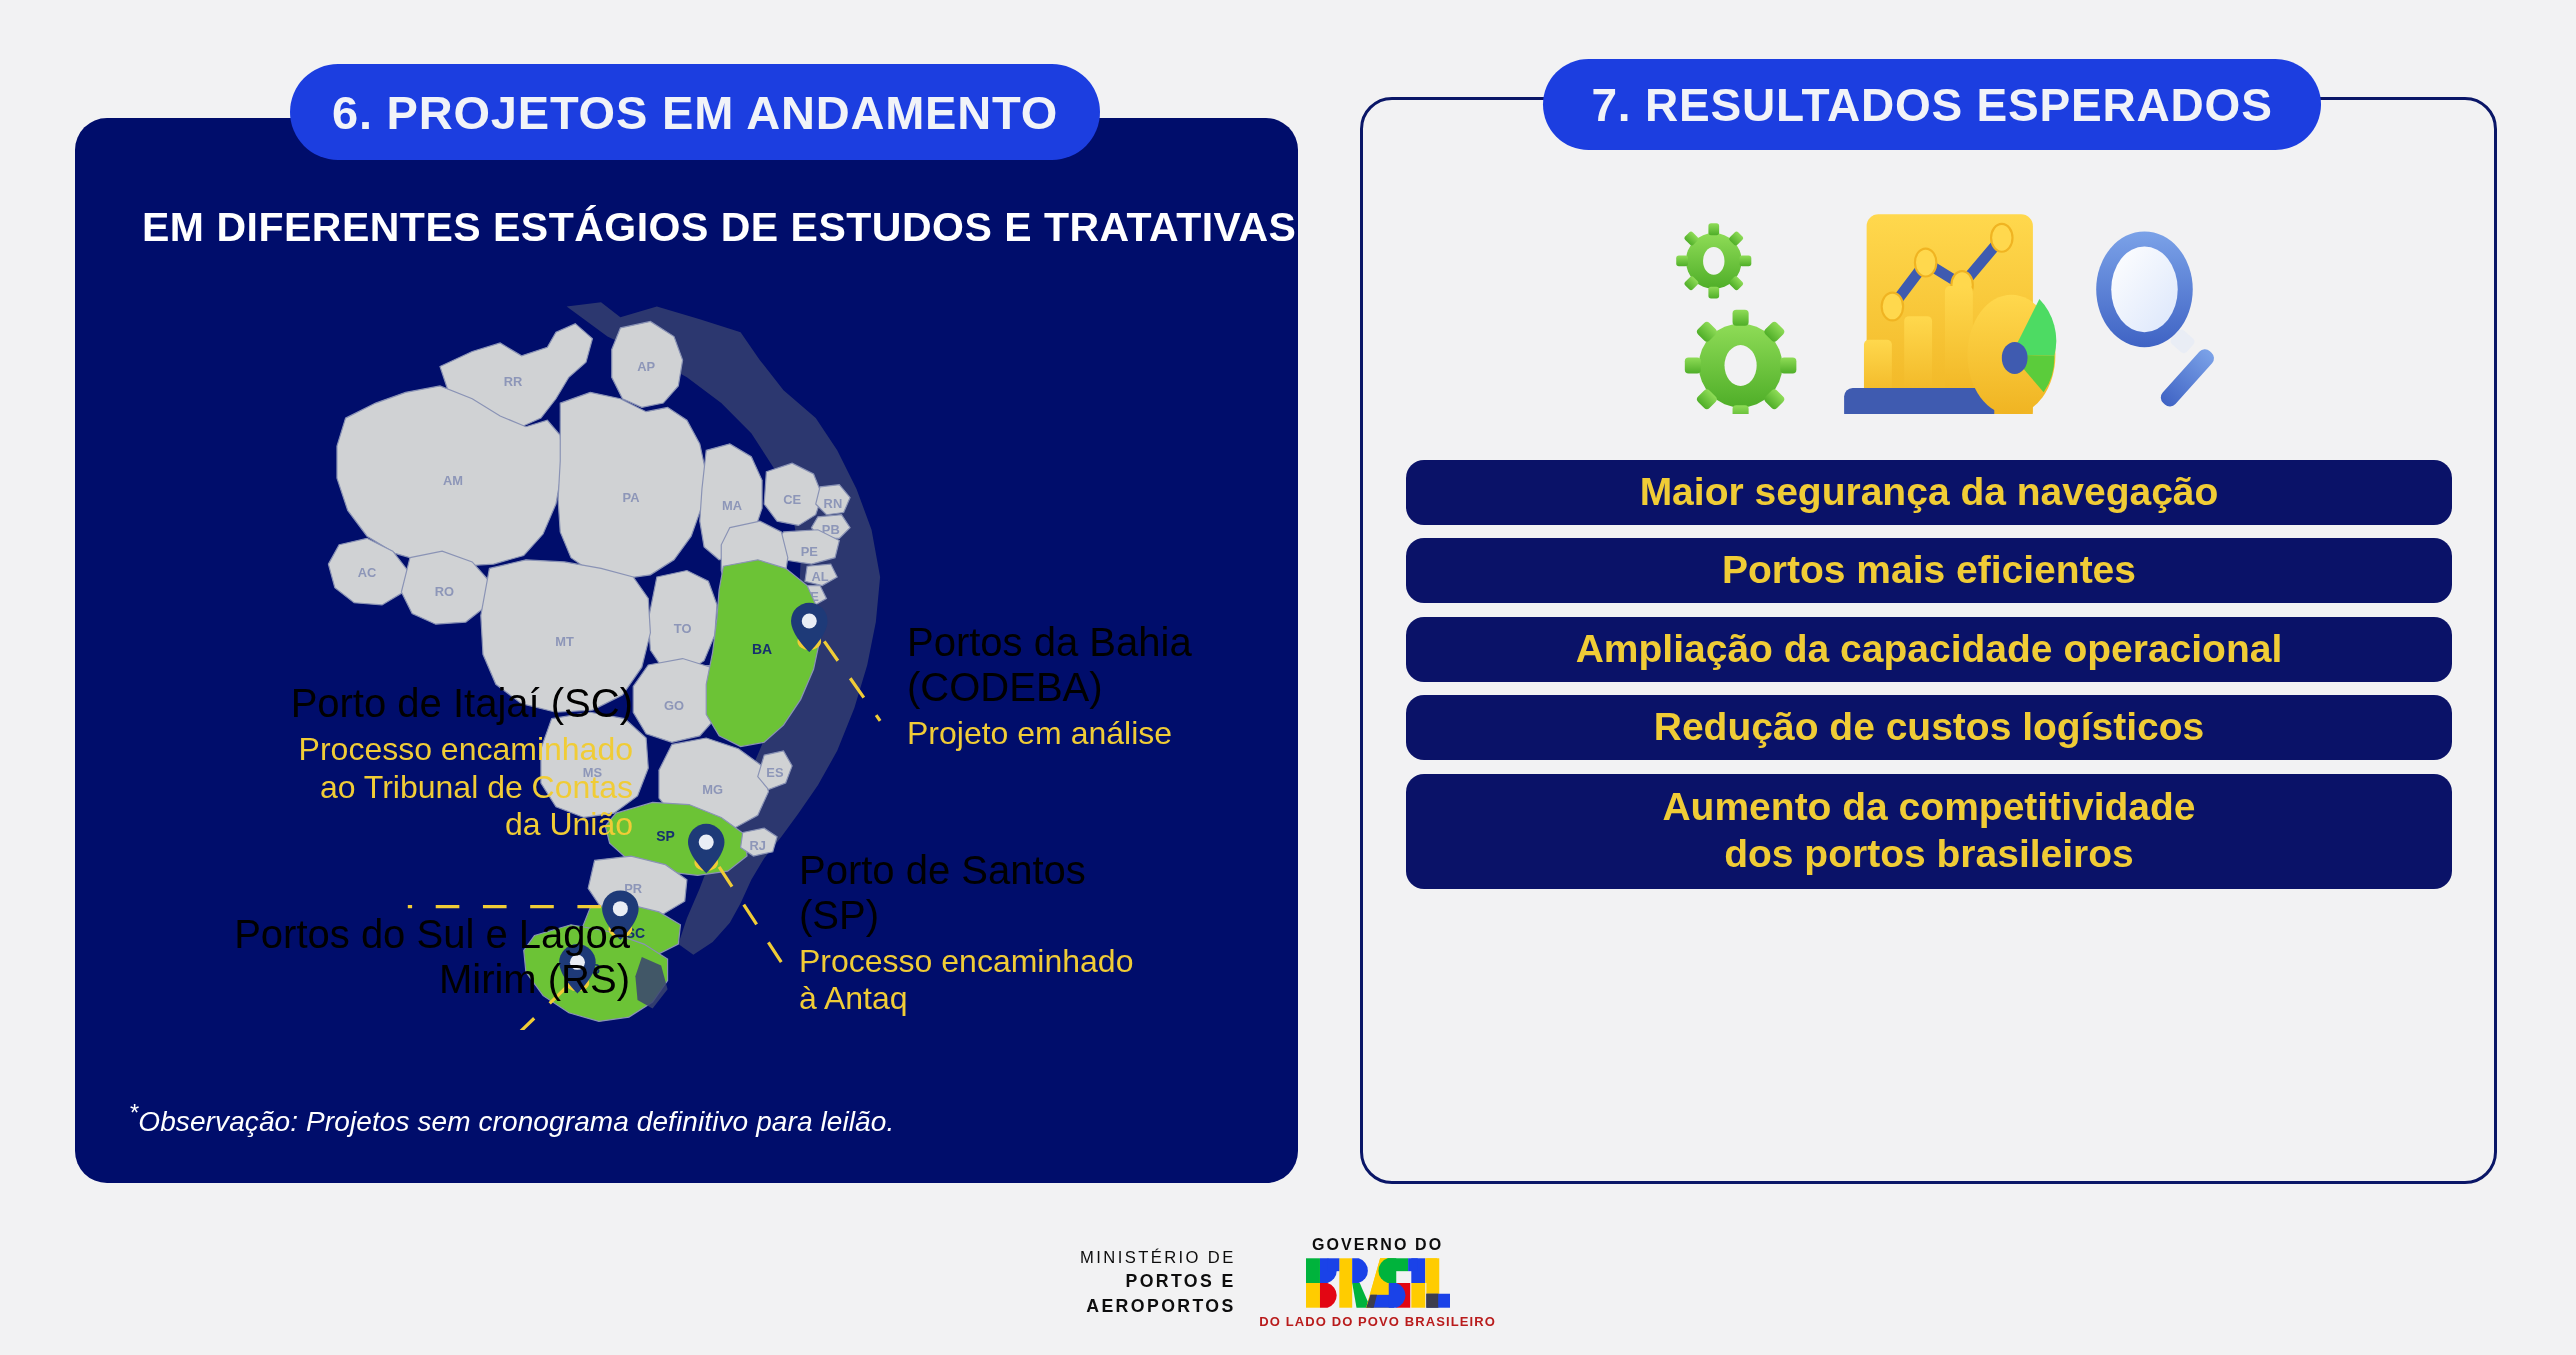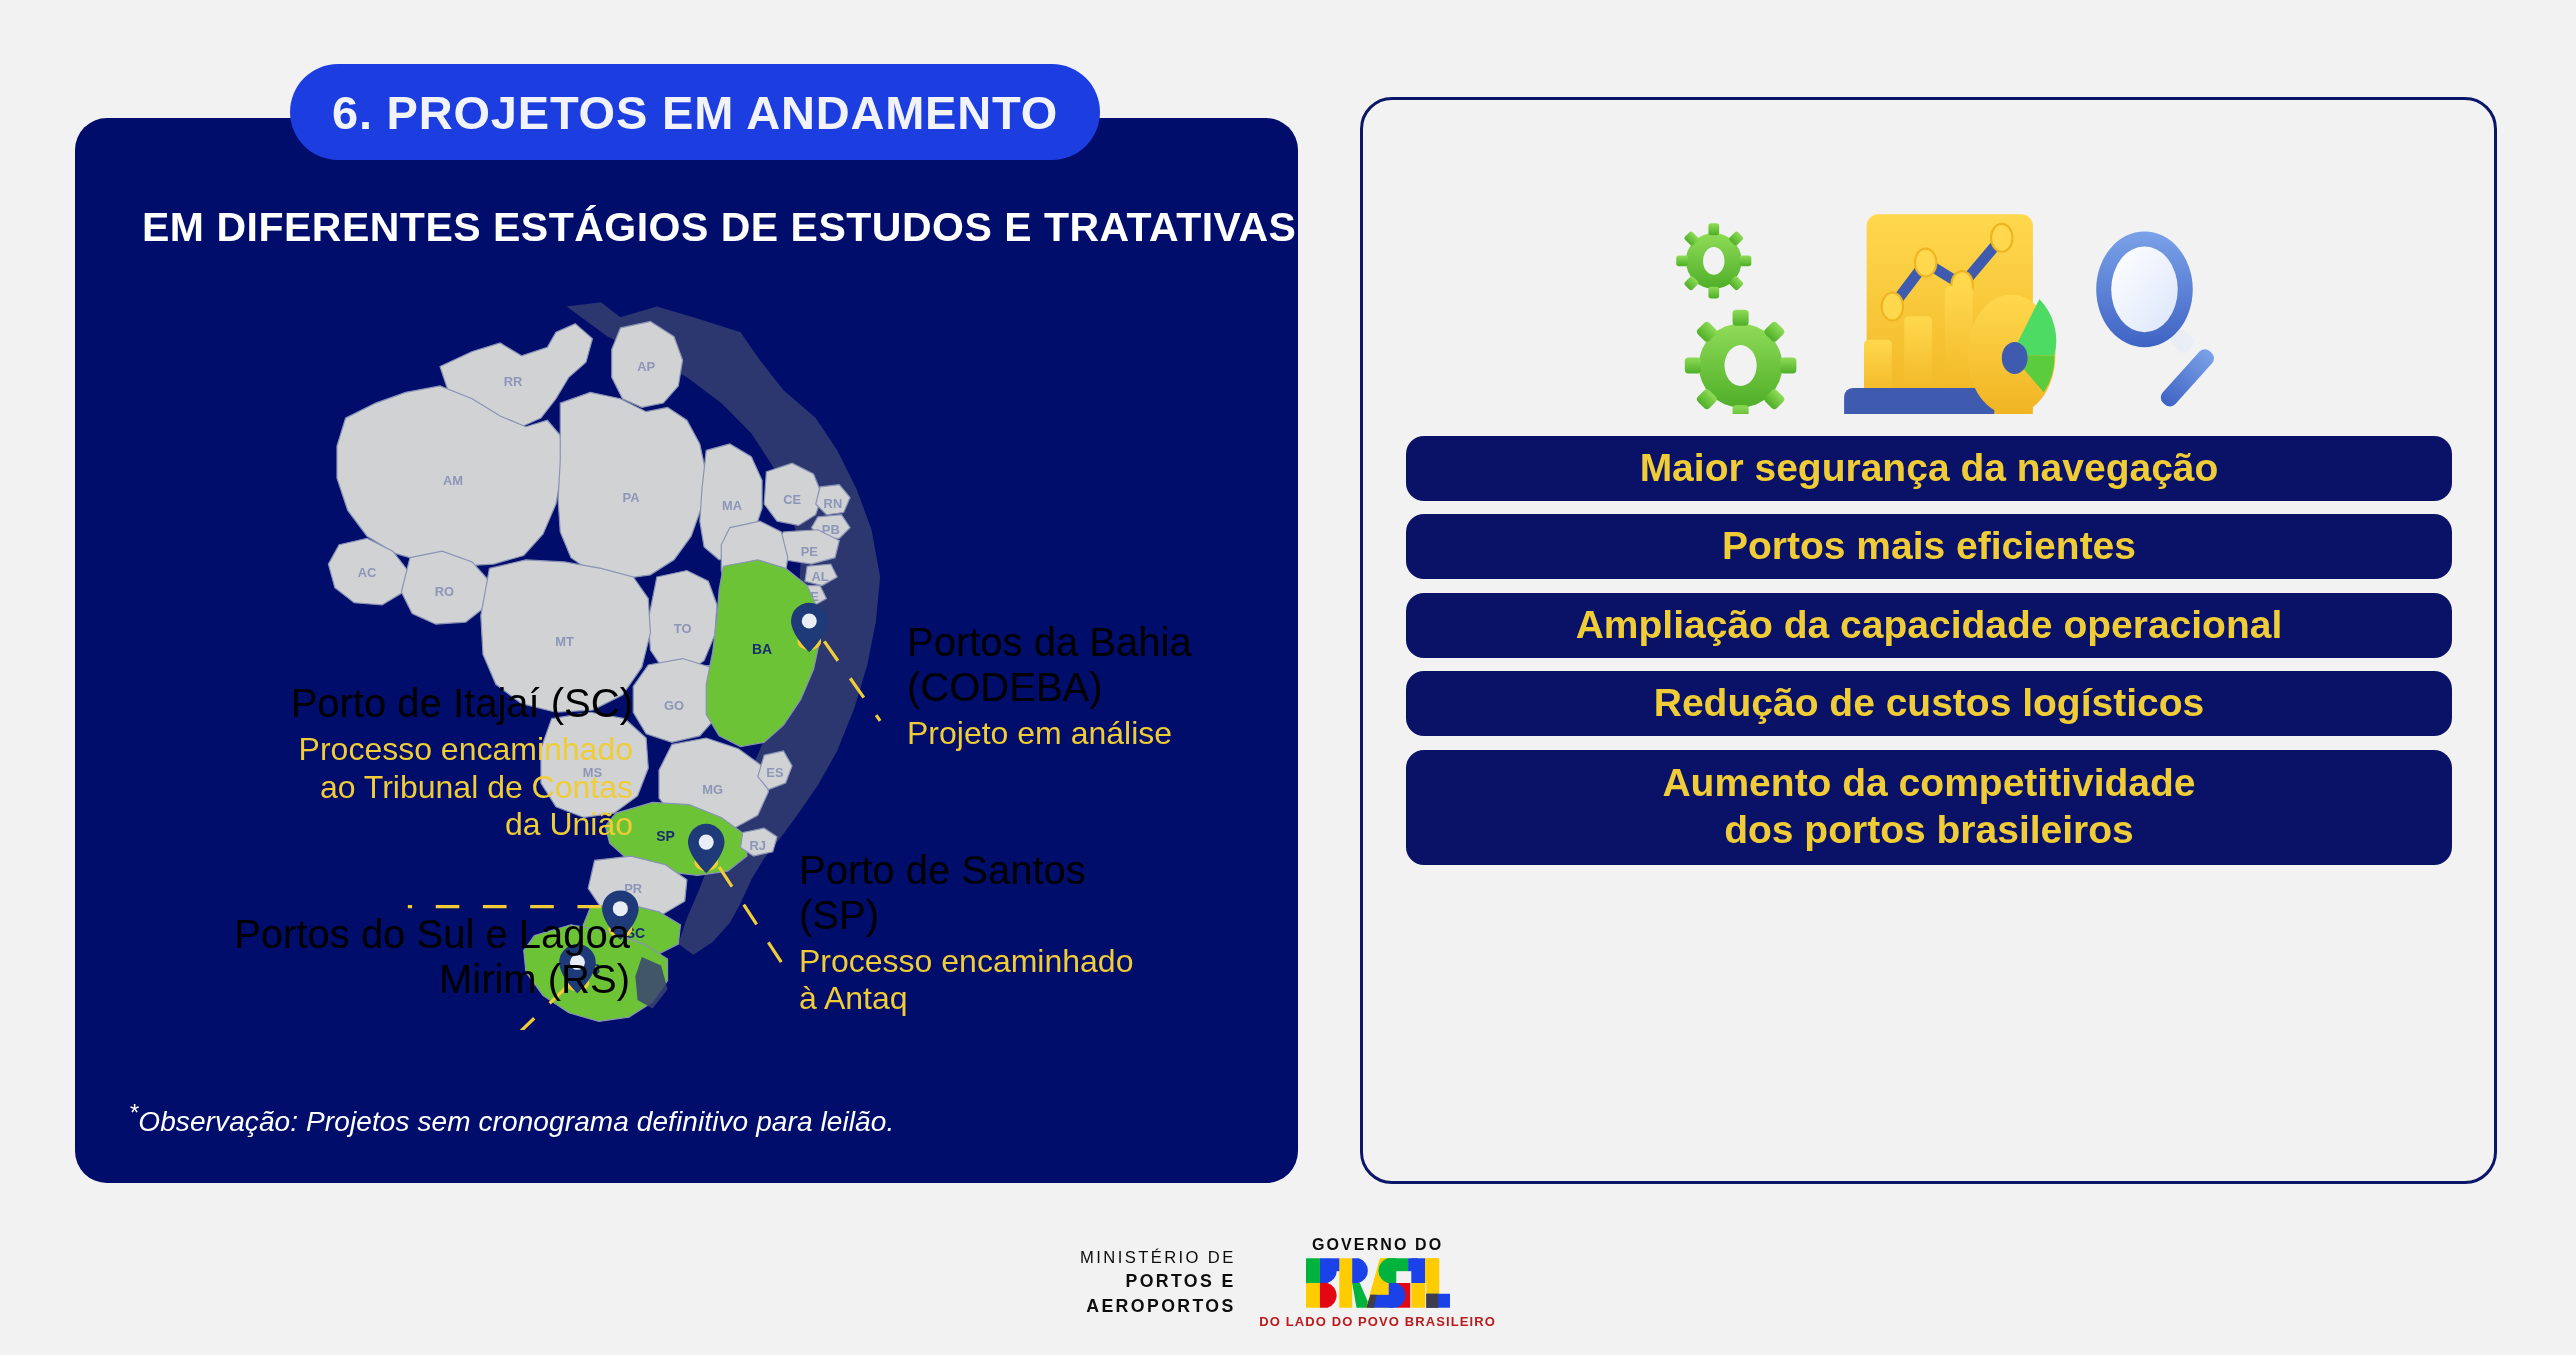--- a/index.html
+++ b/index.html
@@ -135,21 +135,21 @@
     font-size:39px;
     font-weight:700;
     display:flex;
     align-items:center;
     justify-content:center;
     text-align:center;
     line-height:1.2;
     padding:0 21.5px;
     white-space:pre-line;
   }
-  .rb-1 { height:65px; }
+  .rb-1 { height:65px;margin-top:24px; }
   .rb-2 { height:65px; }
   .rb-3 { height:65px; }
   .rb-4 { height:65px; }
   .rb-5 { height:115px; }
 
   
   .footer {
     position:absolute;
     left:0; top:1221px;
     width:2576px; height:123px;
@@ -369,20 +369,21 @@
     <div class="sub">Processo encaminhado
 à Antaq</div>
   </div>
 
   <div class="footnote">
     <span class="star">*</span><span>Observação: Projetos sem cronograma definitivo para leilão.</span>
   </div>
 
   <div class="right-panel"></div>
 
+  <div class="pill pill-right">7. RESULTADOS ESPERADOS</div>
 
   <div class="icon-cluster">
     <svg viewBox="0 0 1100 400" width="590" height="215" xmlns="http://www.w3.org/2000/svg">
       <defs>
         <linearGradient id="gGreen" x1="0" y1="0" x2="0" y2="1">
           <stop offset="0%" stop-color="#8fdc57"></stop>
             <stop offset="100%" stop-color="#4fae28"></stop>
         </linearGradient>
         <linearGradient id="gYellow" x1="0" y1="0" x2="0" y2="1">
           <stop offset="0%" stop-color="#ffd84d"></stop>

